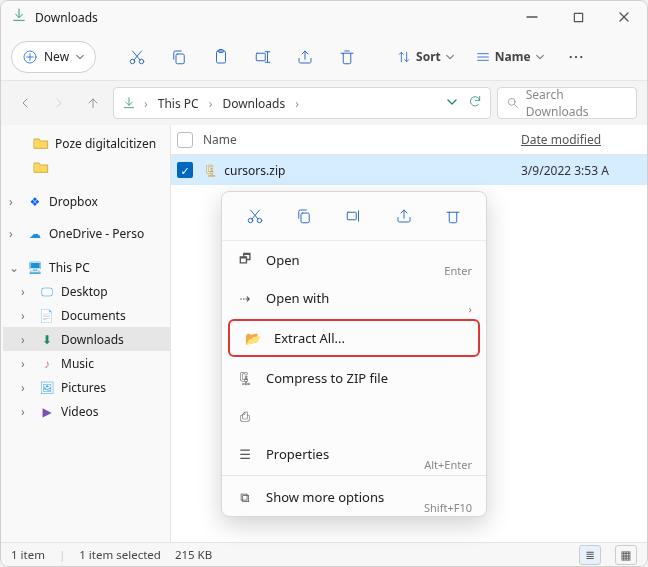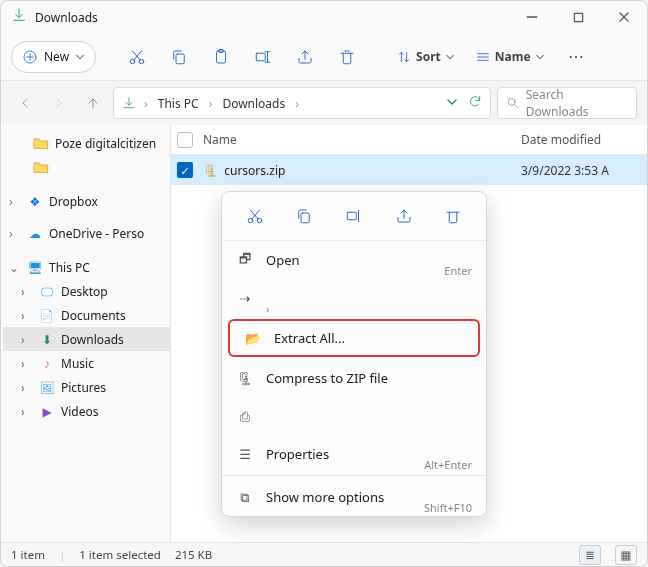--- a/index.html
+++ b/index.html
@@ -135,21 +135,21 @@
   .filepane { flex:1; display:flex; flex-direction:column; min-width:0;}
   .cols {
     height:30px;
     border-bottom:1px solid #e5e5e5;
     display:flex; align-items:center;
     padding:0 6px; gap:10px;
     color:#555;
   }
   .cols .ck{width:16px;height:16px;border:1px solid #bbb;border-radius:3px;}
   .cols .name{flex:1;}
-  .cols .date{width:120px; text-align:left;}
+  .cols .date{width:120px; text-align:left;text-decoration:underline;}
   .filerow {
     height:30px;
     display:flex;align-items:center;
     padding:0 6px; gap:10px;
     background:#d6ecff;
   }
   .filerow .ck{width:16px;height:16px;background:#0067c0;border-radius:2px;display:flex;align-items:center;justify-content:center;color:#fff;font-size:11px;}
   .filerow .name{flex:1;display:flex;align-items:center;gap:6px;}
   .filerow .date{width:120px;color:#333;}
   .zipicon{color:#d69b29;}
@@ -507,20 +507,21 @@
           </svg>
         </div>
     </div>
     <div class="ctx-item">
       <span class="ic">🗗</span>
       <span class="lbl">Open</span>
       <span class="hint">Enter</span>
     </div>
     <div class="ctx-item">
       <span class="ic">⇢</span>
+      <span class="lbl">Open with</span>
       <span class="hint">›</span>
     </div>
     <div class="ctx-item highlight">
       <span class="ic">📂</span>
       <span class="lbl">Extract All...</span>
     </div>
     <div class="ctx-item">
       <span class="ic">🗜</span>
       <span class="lbl">Compress to ZIP file</span>
     </div>

